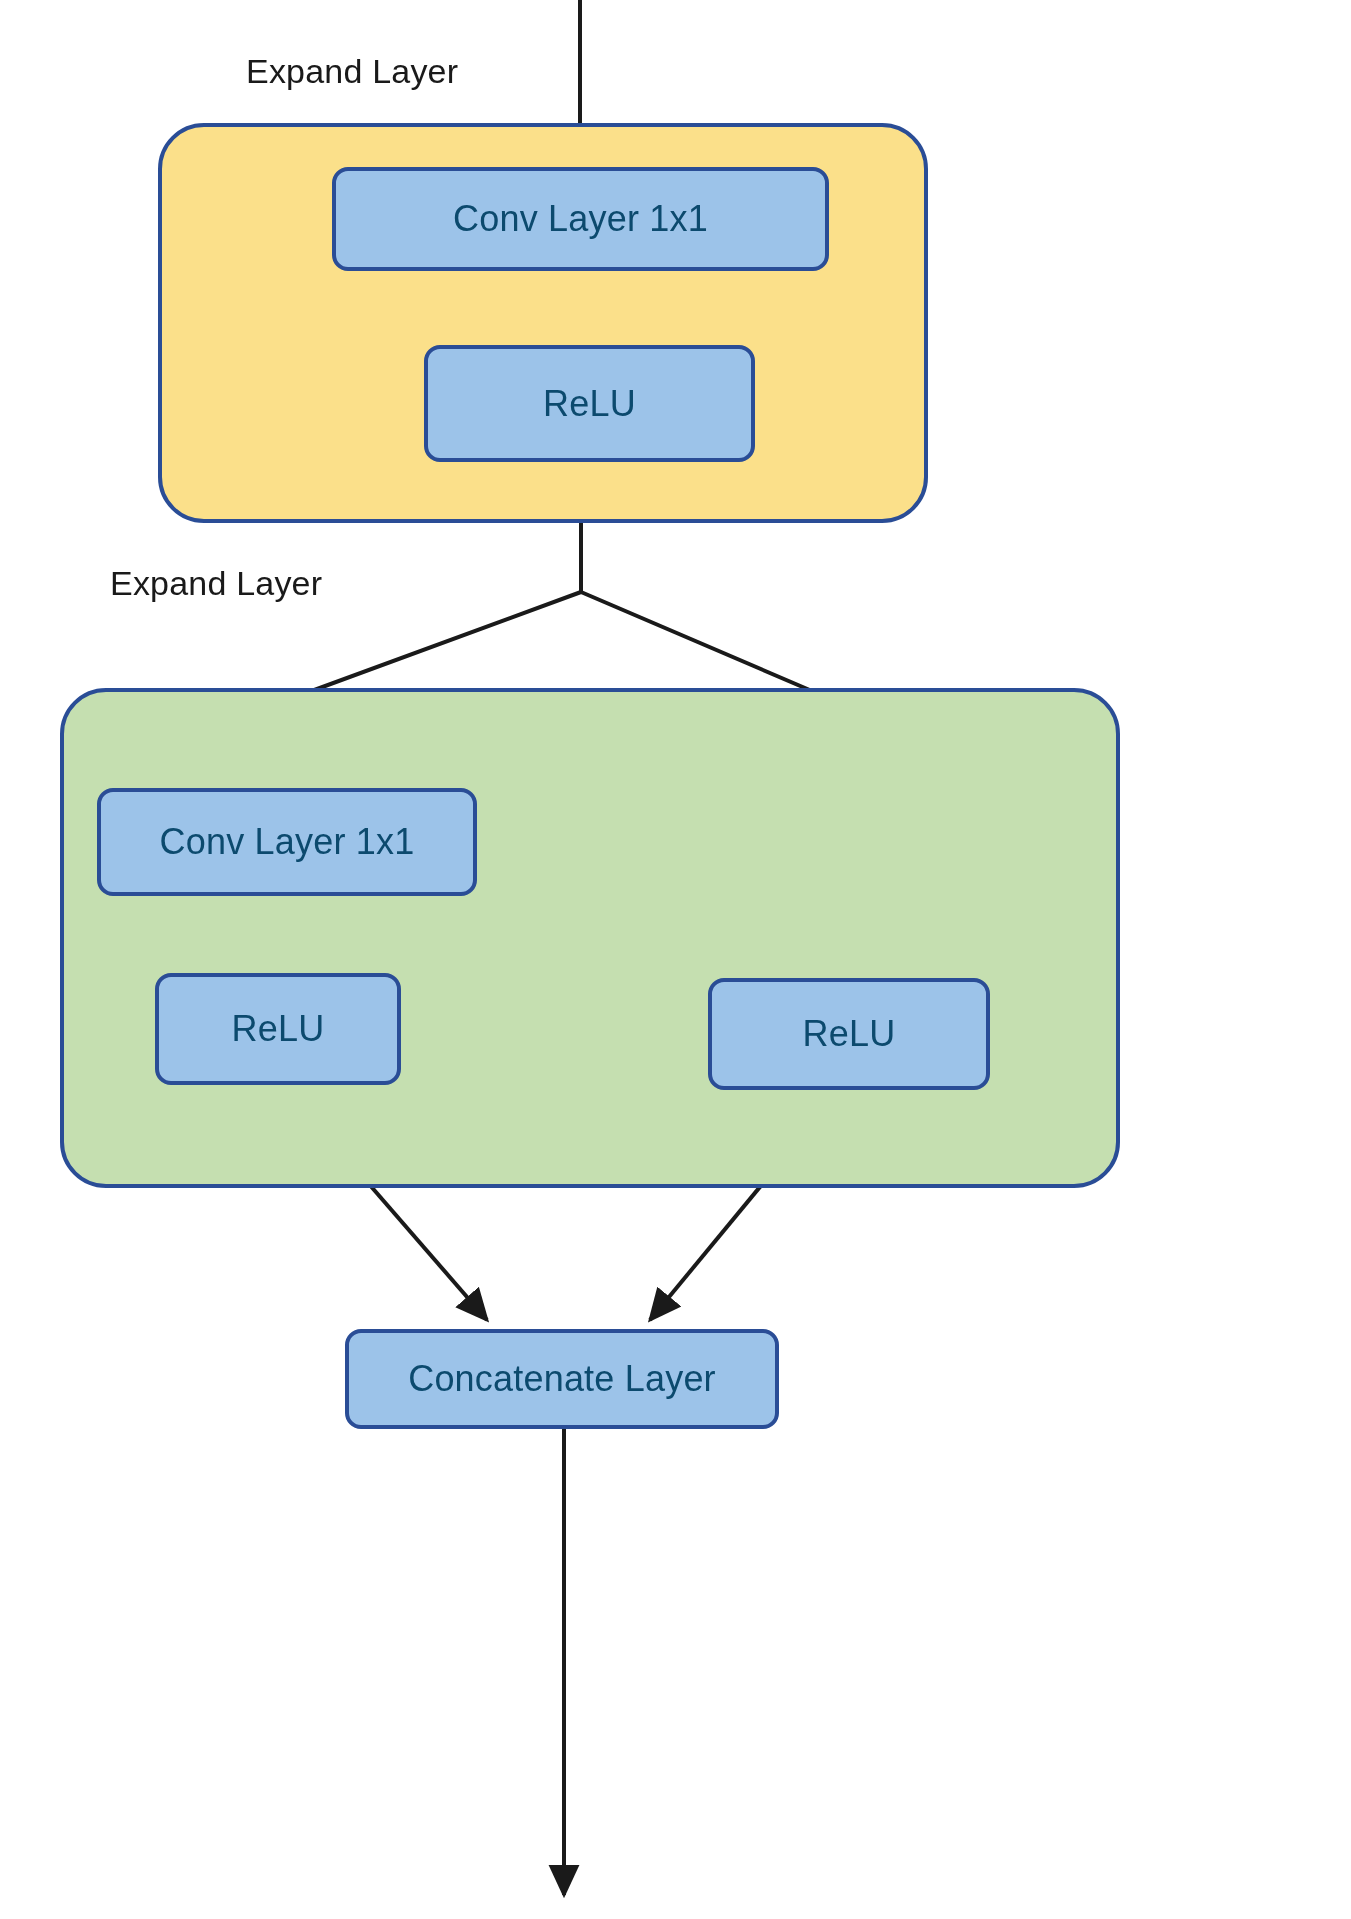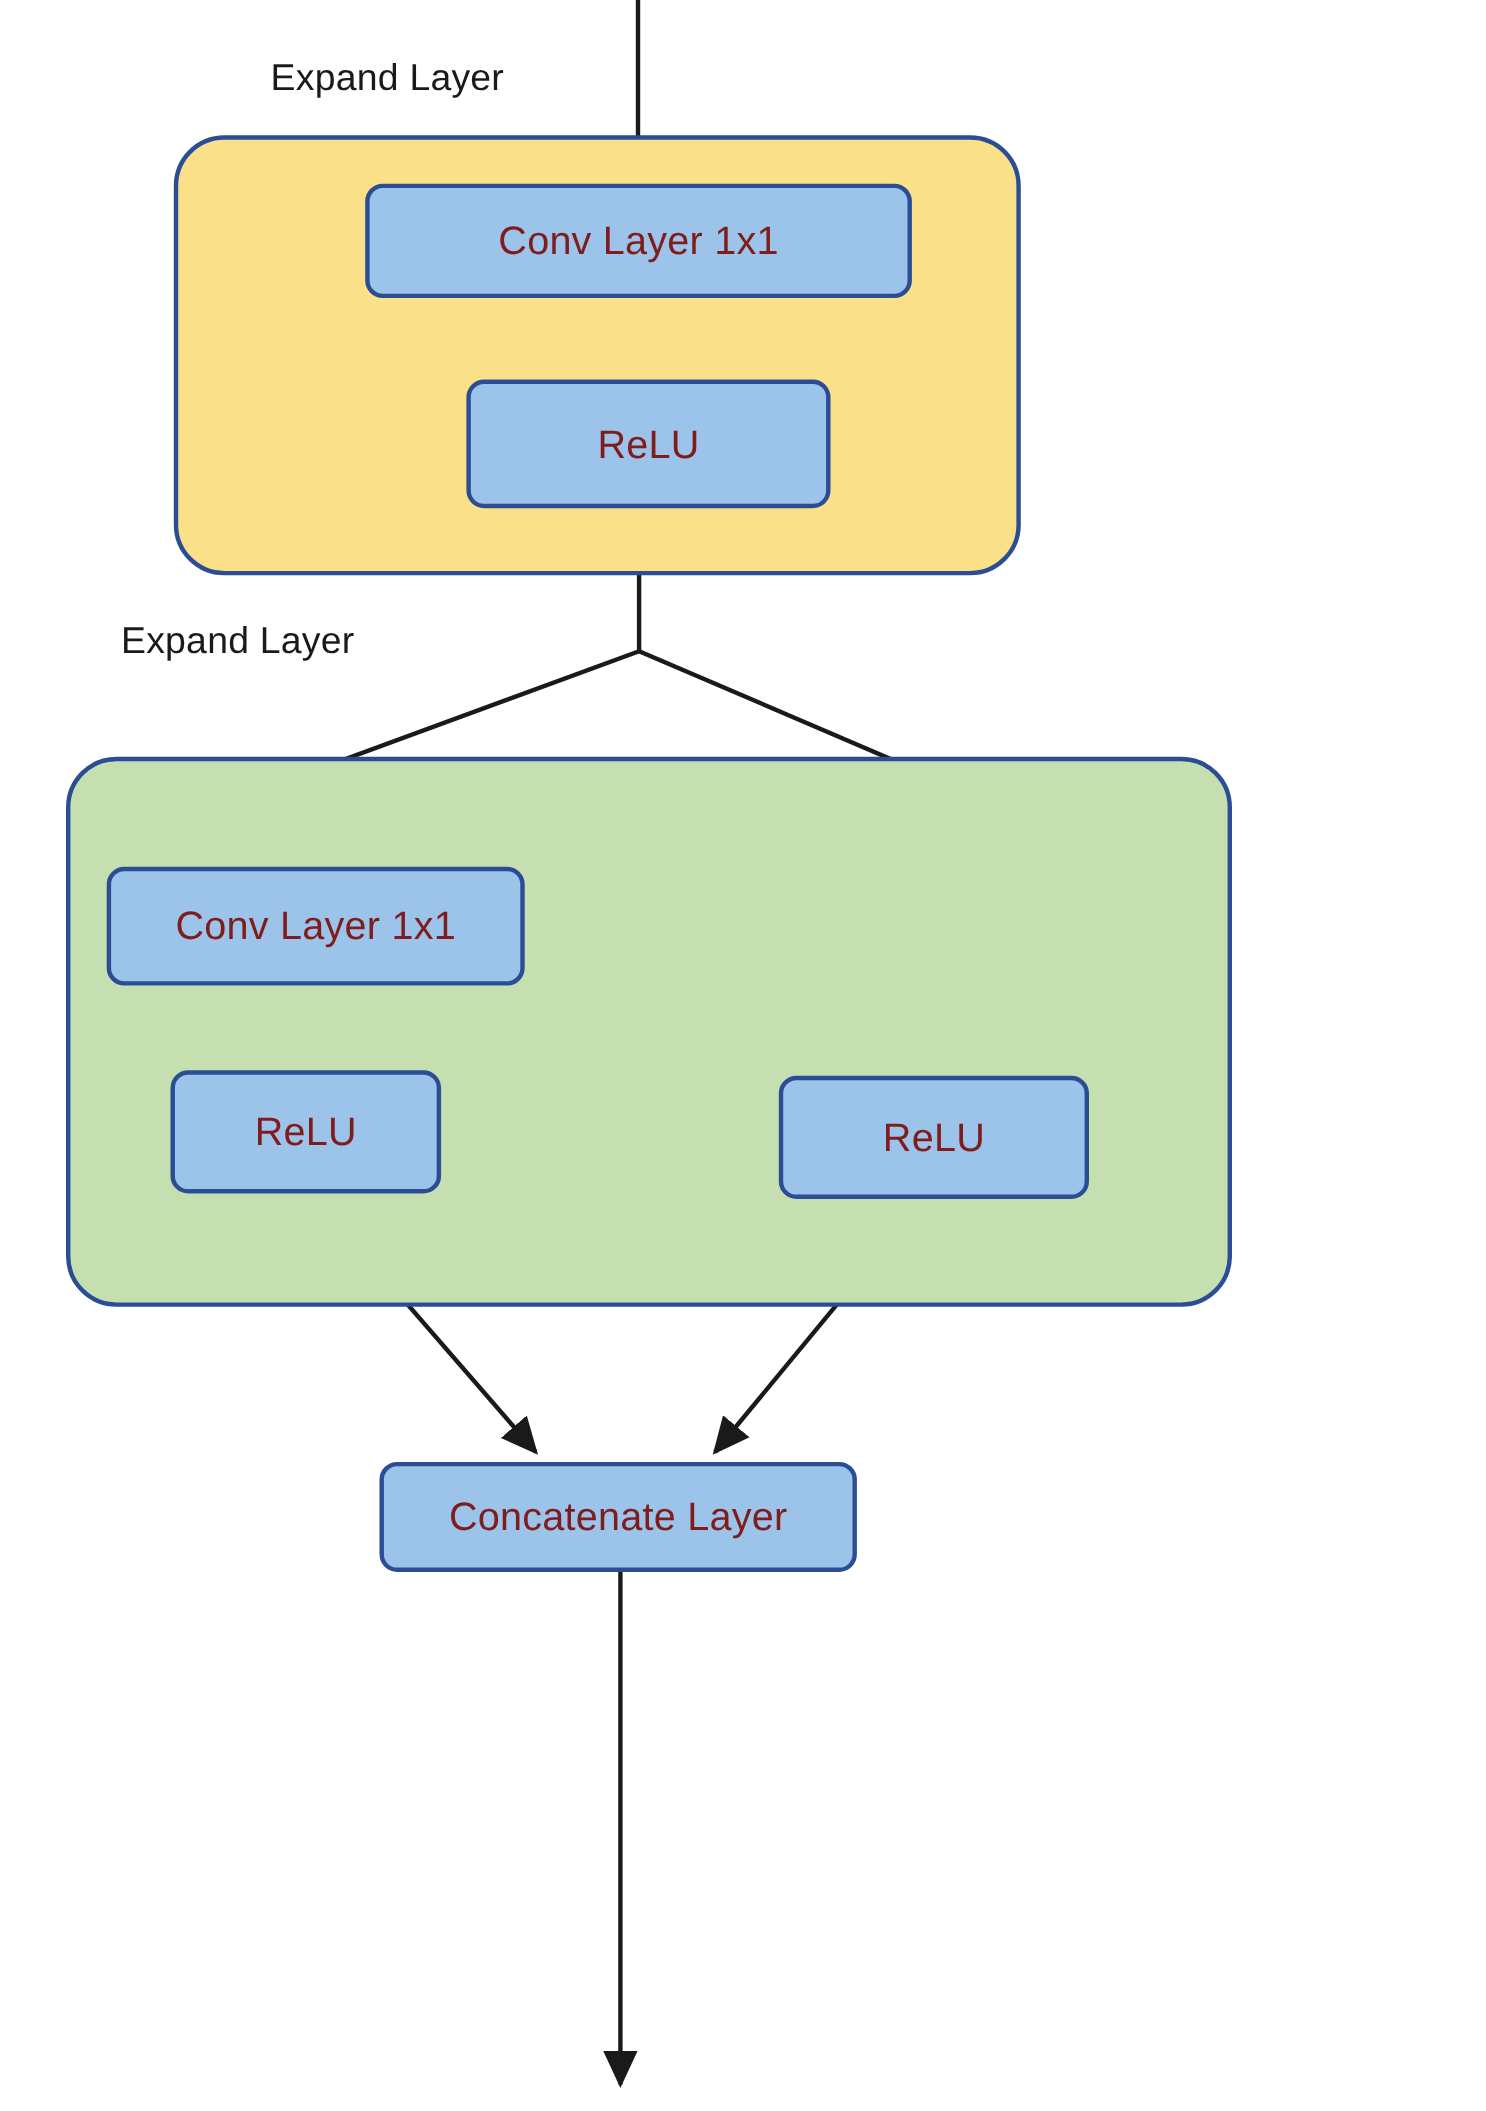--- a/index.html
+++ b/index.html
@@ -40,21 +40,21 @@
     position: absolute;
     border: 4px solid #2a4d96;
     border-radius: 16px;
     box-sizing: border-box;
     background: #9cc3e9;
     display: flex;
     align-items: center;
     justify-content: center;
   }
   .node-label {
-    color: #7f1d1d;
+    color: #0c4a6e;
     font-size: 36px;
     line-height: 1;
     white-space: nowrap;
     letter-spacing: 0.2px;
   }
 </style>
 </head>
 <body>
 
 <div id="stage">

